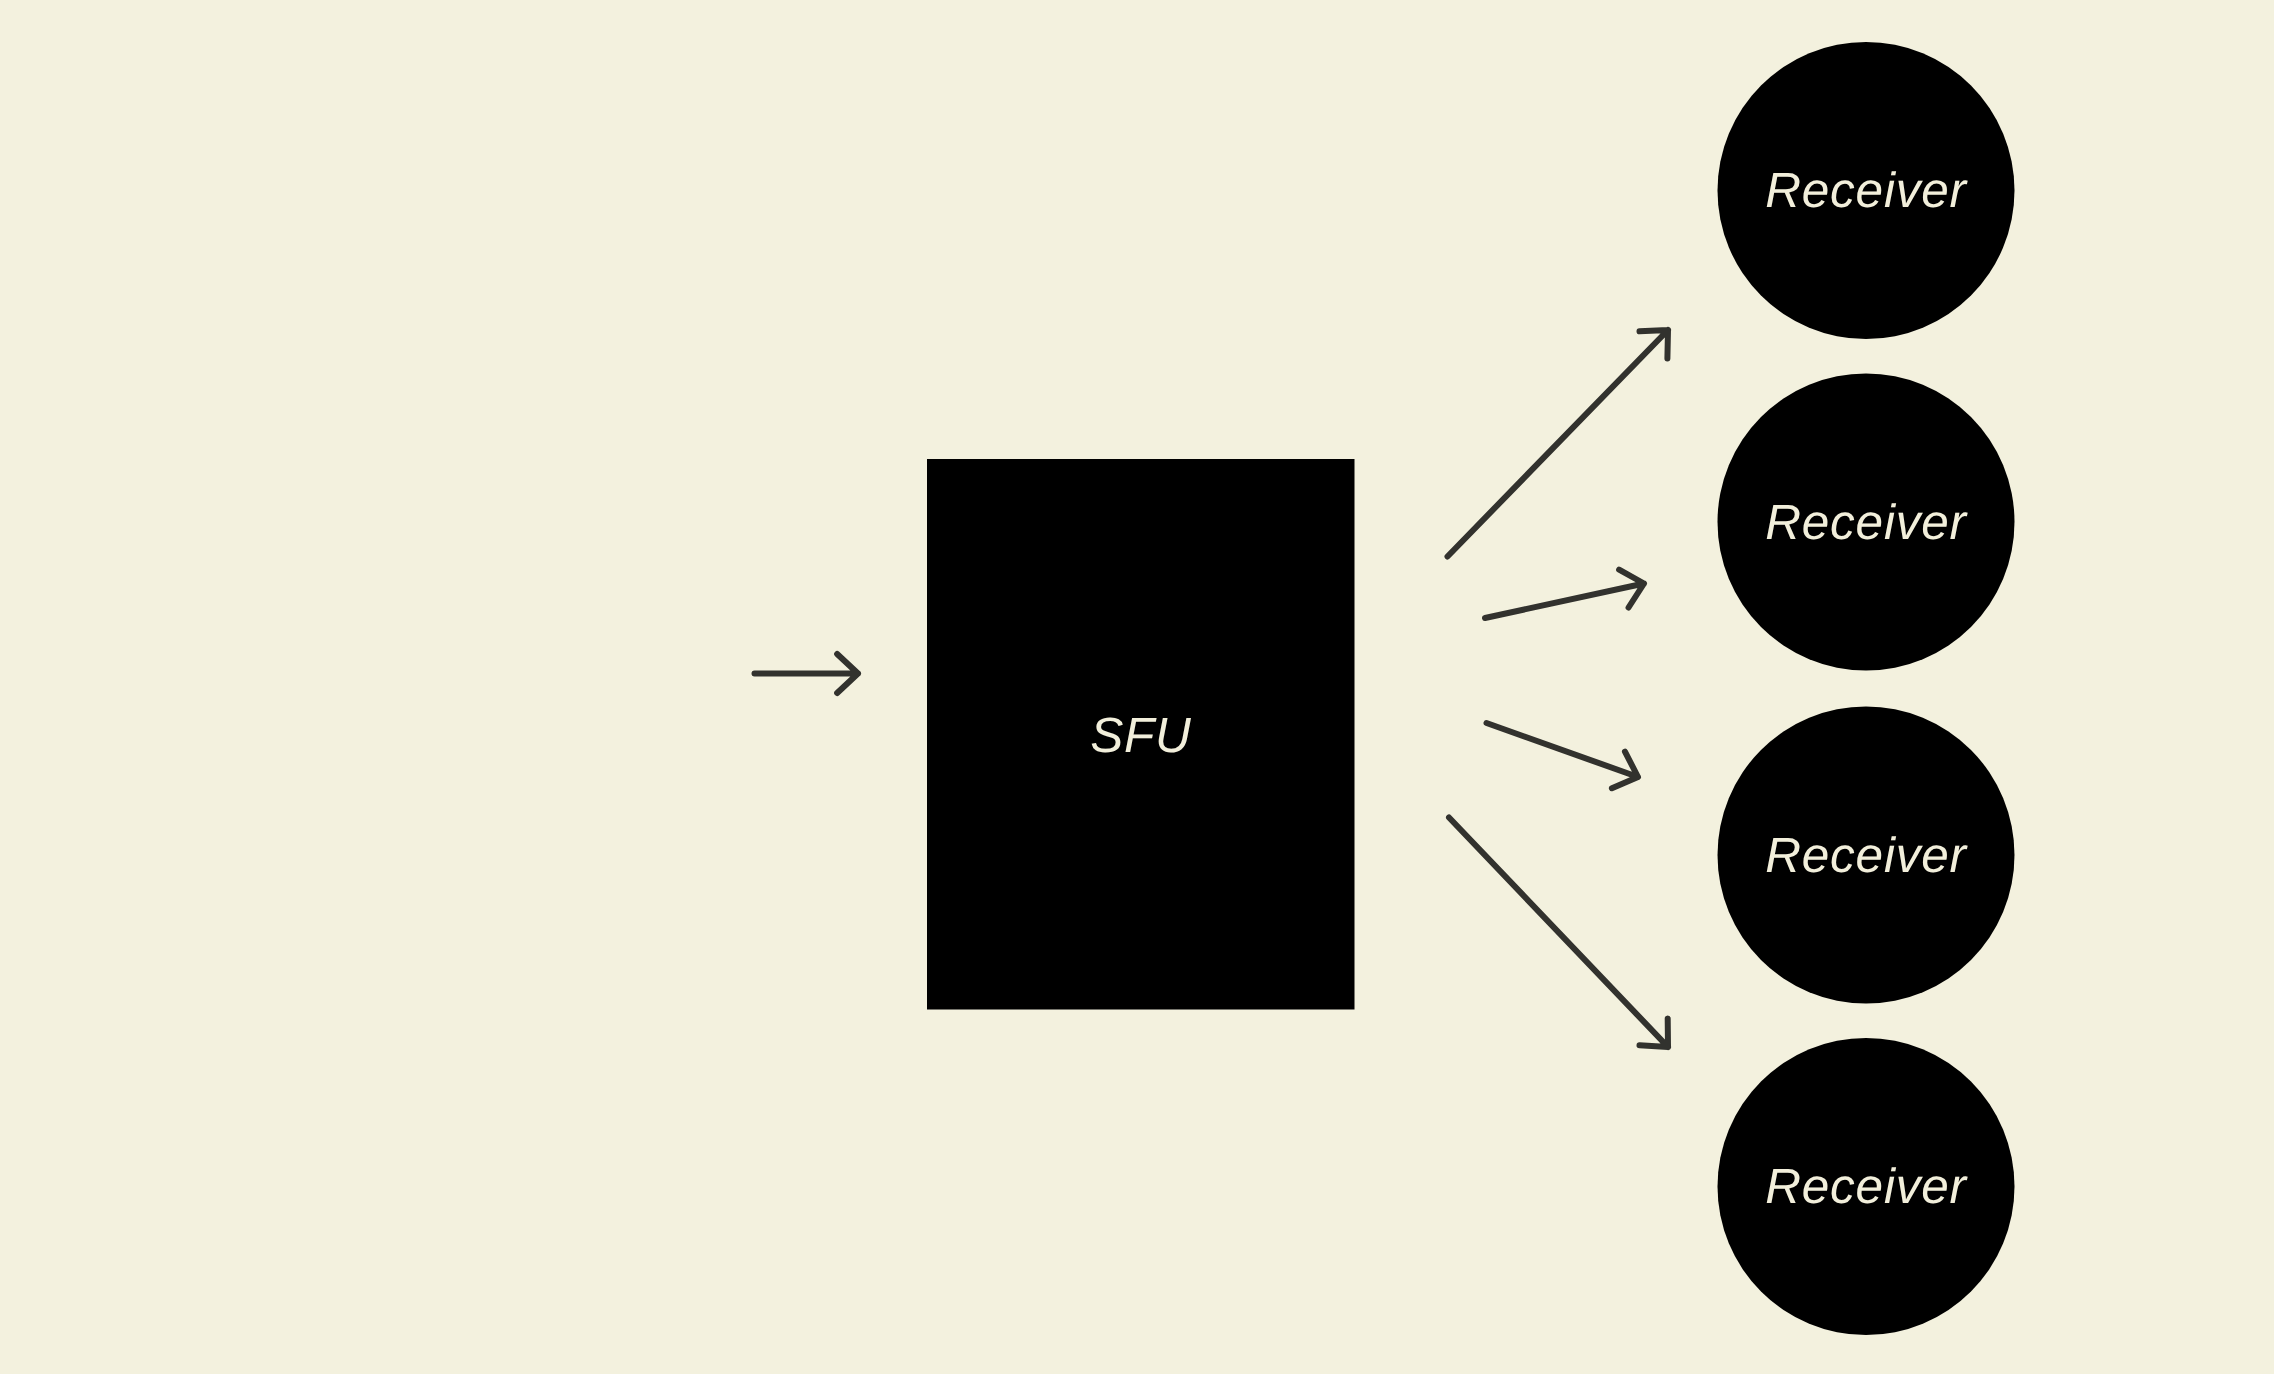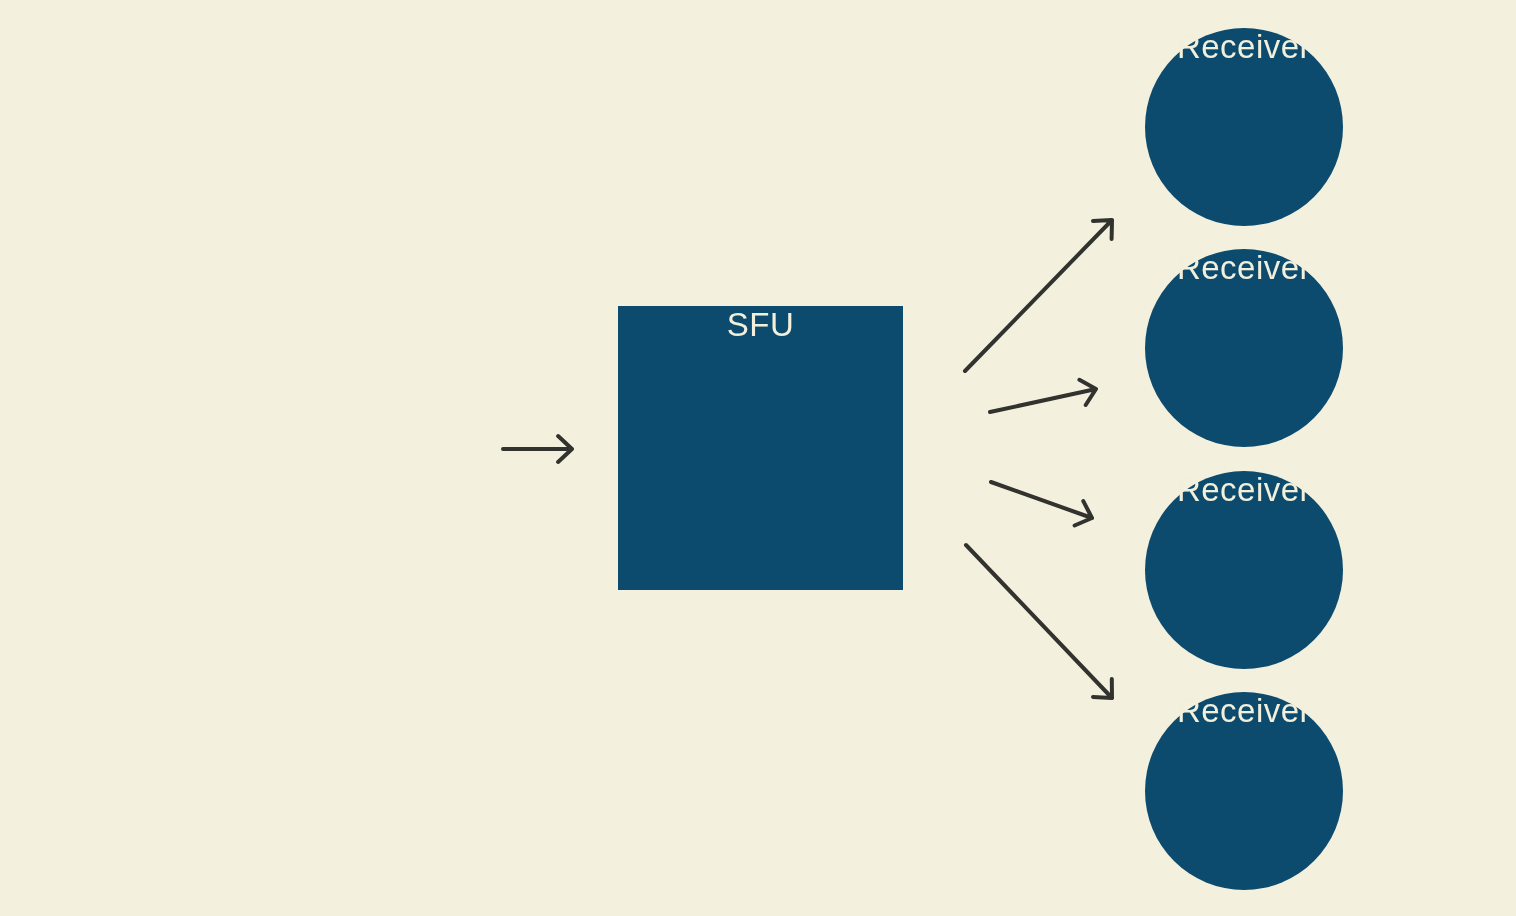--- a/index.html
+++ b/index.html
@@ -25,35 +25,37 @@
   }
   .arrows path {
     fill: none;
     stroke: #32322E;
     stroke-width: 4;
     stroke-linecap: round;
     stroke-linejoin: round;
   }
   .node {
     position: absolute;
-    background: #0c4a6e;
+    background: #000000;
     display: flex;
+    align-items: center;
     justify-content: center;
+    font-style: italic;
   }
   .node span {
     color: #F2EFDB;
     font-size: 33px;
     font-weight: 400;
     letter-spacing: 0.5px;
     white-space: nowrap;
   }
   .circle { border-radius: 50%; }
 
   .sender   { left: 174px; top: 305px; width: 285px; height: 285px; }
-  .sfu      { left: 618px; top: 306px; width: 285px; height: 284px; }
+  .sfu      { left: 618px; top: 306px; width: 285px; height: 367px; }
   .receiver { left: 1145px; width: 198px; height: 198px; }
   .r1 { top: 28px; }
   .r2 { top: 249px; }
   .r3 { top: 471px; }
   .r4 { top: 692px; }
 </style>
 </head>
 <body>
 
 <div class="stage">

